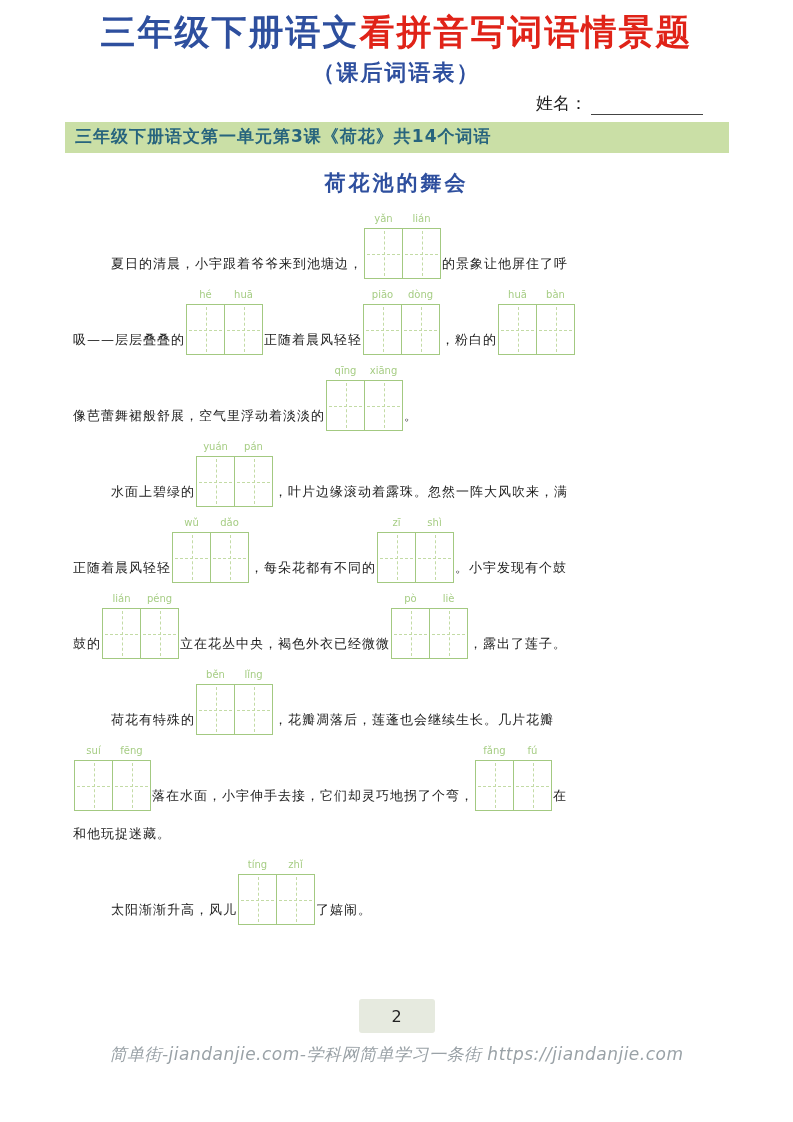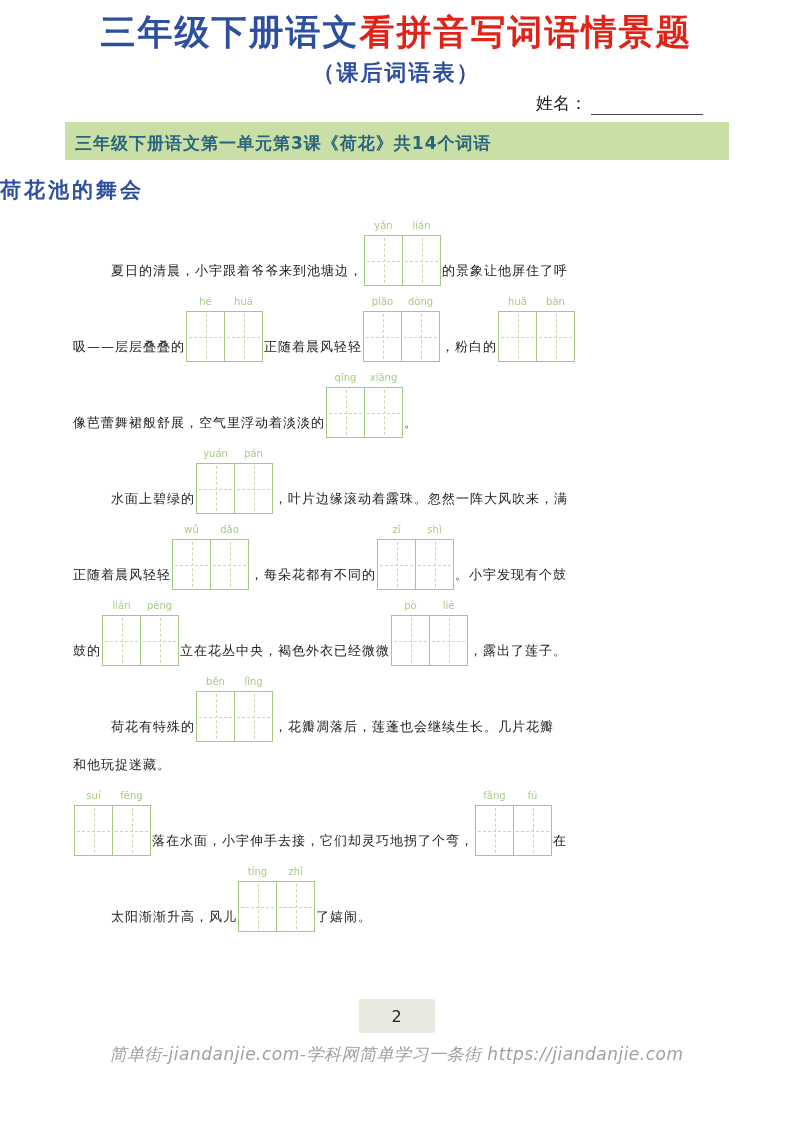--- a/index.html
+++ b/index.html
@@ -12,22 +12,22 @@
   .title { font-size:35px; font-weight:bold; letter-spacing:2px; font-family:"DejaVu Serif", serif; line-height:1.15; }
   .title .blue { color:var(--title-blue,#2e4f9e); }
   .title .red  { color:var(--title-red,#e02318); }
   .subtitle { font-size:22px; font-weight:bold; color:var(--title-blue,#2e4f9e);
               margin-top:6px; letter-spacing:2px; font-family:"DejaVu Serif", serif; }
   .name-row { text-align:right; padding-right:90px; font-size:17px; margin-top:4px; height:24px; }
   .name-line { display:inline-block; width:112px; height:16px; margin-left:4px;
                border-bottom:1.5px solid #444; vertical-align:bottom; }
   .banner { margin:6px 64px 0 65px; background:var(--banner-bg,#cadfa6);
             color:var(--banner-text,#27647d); font-weight:bold; font-size:17px;
-            padding:10px 10px 5px; letter-spacing:1px; }
-  .section-title { color:var(--title-blue,#2e4f9e); font-weight:bold;
+            padding:3px 10px 5px; letter-spacing:1px; }
+  .section-title { text-align:center; color:var(--title-blue,#2e4f9e); font-weight:bold;
                    font-size:21px; margin-top:16px; letter-spacing:3px; }
   .content { padding:16px 36px 0 73px; }
   .line { display:flex; align-items:flex-end; white-space:nowrap; margin-bottom:10px; min-height:28px; }
   .line.indent { padding-left:38px; }
   .txt { font-size:13px; line-height:1; padding-bottom:9px; letter-spacing:1px; }
   .pygrid { display:inline-flex; flex-direction:column; margin:0 1px; }
   .py { display:flex; justify-content:center; margin-bottom:4px; }
   .py i { font-style:normal; width:38px; text-align:center; font-size:10px;
           color:var(--pinyin-green,#a6cd84); }
   .cells { display:flex; border:1.5px solid var(--grid-green,#a3c981); background:#fff; }
@@ -198,23 +198,20 @@
             <i>lǐng</i>
           </span>
           <span class="cells">
             <span class="cell"></span>
             <span class="cell"></span>
           </span>
         </span>
         <span class="txt">，花瓣凋落后，莲蓬也会继续生长。几片花瓣</span>
       </div>
       <div class="line">
-        <span class="txt">和他玩捉迷藏。</span>
-      </div>
-      <div class="line">
         <span class="pygrid">
           <span class="py">
             <i>suí</i>
             <i>fēng</i>
           </span>
           <span class="cells">
             <span class="cell"></span>
             <span class="cell"></span>
           </span>
         </span>
@@ -223,20 +220,23 @@
           <span class="py">
             <i>fǎng</i>
             <i>fú</i>
           </span>
           <span class="cells">
             <span class="cell"></span>
             <span class="cell"></span>
           </span>
         </span>
         <span class="txt">在</span>
+      </div>
+      <div class="line">
+        <span class="txt">和他玩捉迷藏。</span>
       </div>
       <div class="line indent">
         <span class="txt">太阳渐渐升高，风儿</span>
         <span class="pygrid">
           <span class="py">
             <i>tíng</i>
             <i>zhǐ</i>
           </span>
           <span class="cells">
             <span class="cell"></span>

